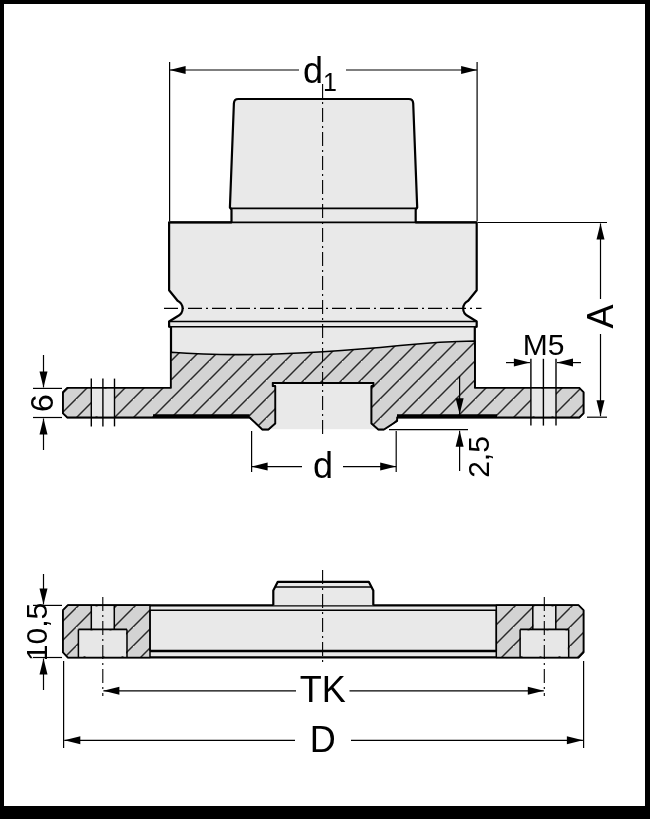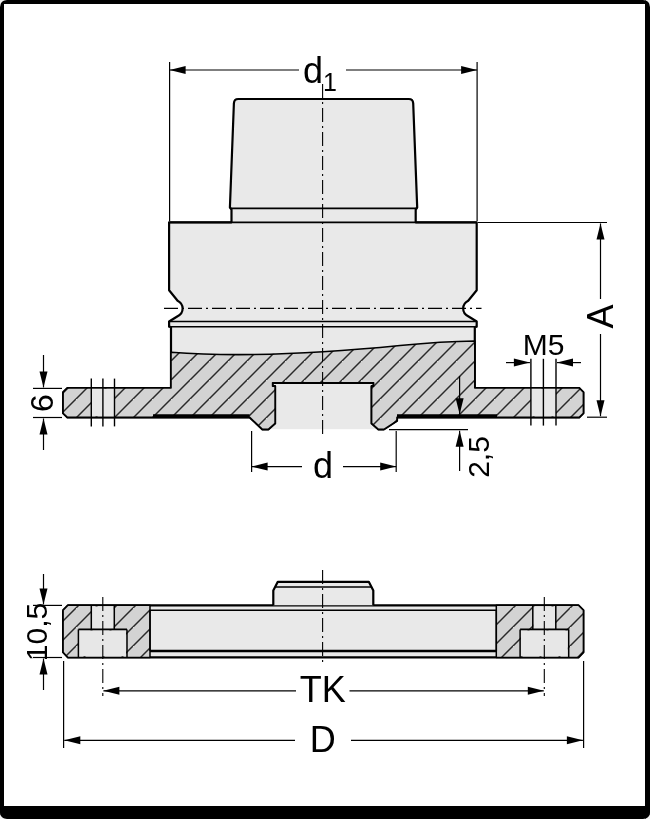--- a/index.html
+++ b/index.html
@@ -2,21 +2,20 @@
 <html><head>
 <meta charset="utf-8">
 <style>
   html,body{margin:0;padding:0;background:#f2f2f2;}
   .page{
     position:relative;
     width:650px;height:819px;
     background:#ffffff;
     font-family:"Liberation Sans", sans-serif;
     overflow:hidden;
-    border-radius:7px;
   }
   svg{display:block;}
   text{fill:#000;}
   .dimtxt{font-family:"Liberation Sans", sans-serif;}
 </style>
 </head>
 <body>
 
 <div class="page">
 <svg width="650" height="819" viewBox="0 0 650 819">

